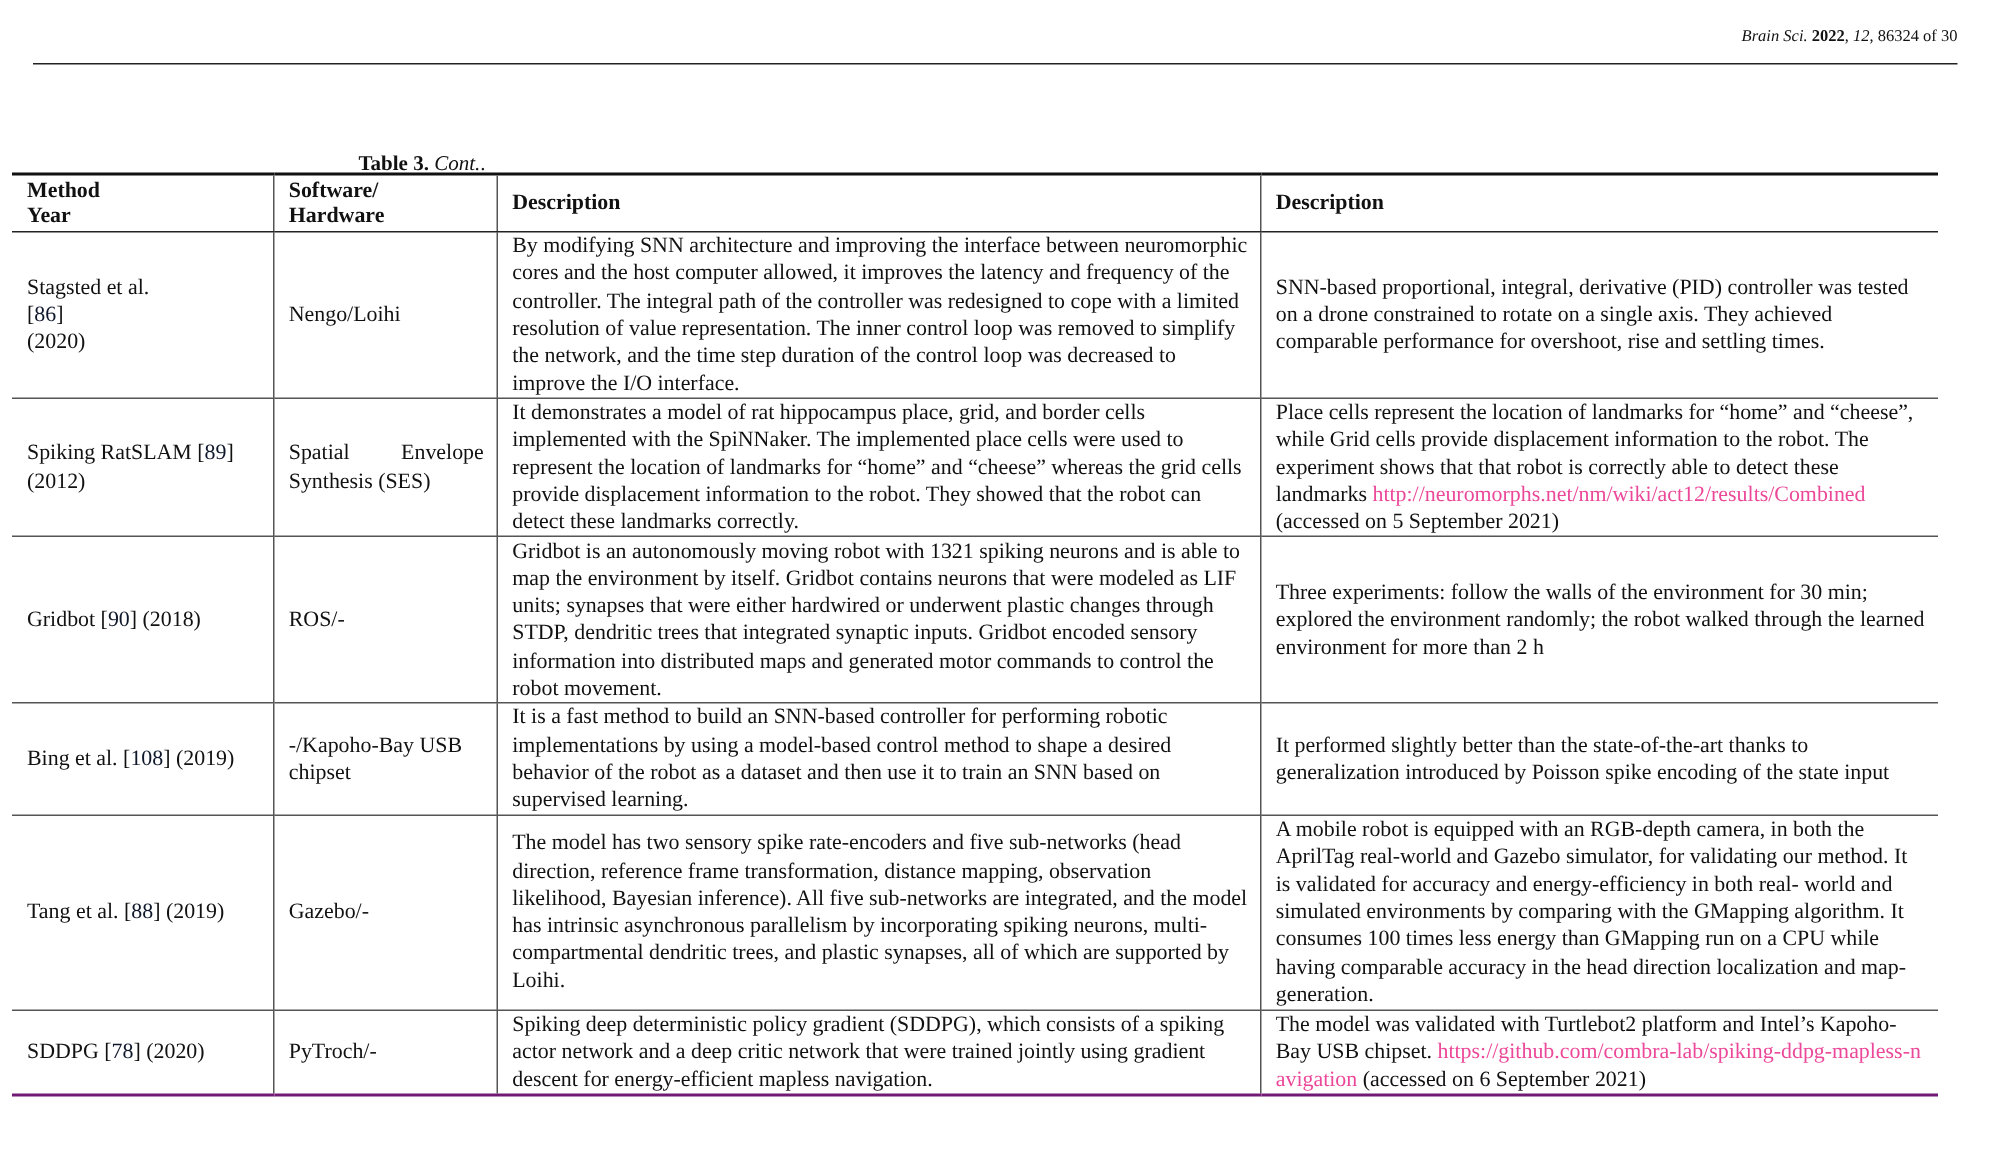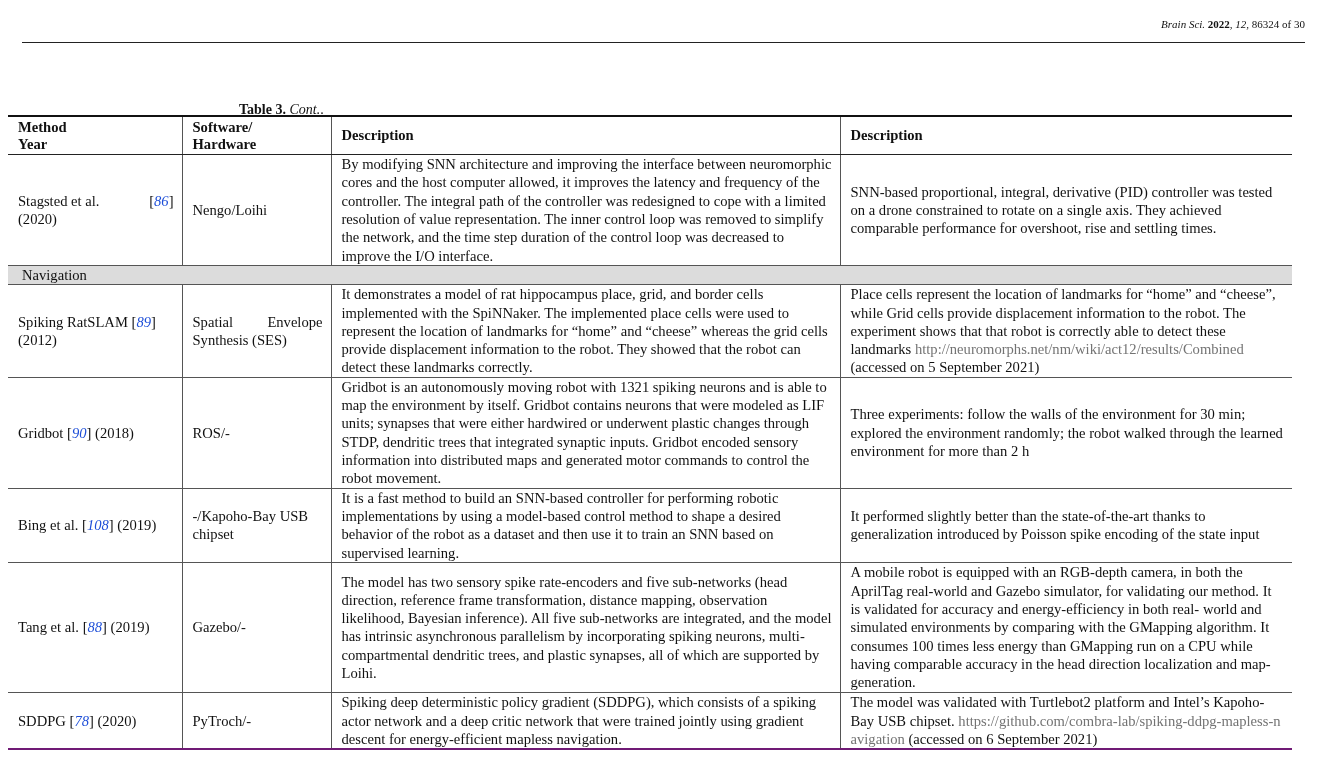--- a/index.html
+++ b/index.html
@@ -39,22 +39,22 @@
     font-weight: bold; height: 37px; font-size: 14.6px; line-height: 17px;
   }
   table.main tbody td { border-bottom: 1.3px solid #555; }
   table.main tbody tr:last-child td { border-bottom: 2px solid #701a75; }
   td.desc { text-align: justify; padding: 0 9px 0 9px; }
   td.perf { text-align: justify; padding: 0 8px 0 9px; }
   tr.section td {
     background: #dcdcdc; height: 18px; border-left: none; border-right: none;
     padding-left: 14px;
   }
-  .ref { color: #1d4ed8; font-style: italic; }
-  .link { color: #737373; margin-top: 47px; }
+  .ref { color: #0f172a; }
+  .link { color: #ec4899; margin-top: 47px; }
   .method { text-align: justify; }
 </style>
 </head>
 <body>
 
 <div class="header">
   <span>
     <i>Brain Sci.</i>
     <b>2022</b>,
     <i>12</i>,
@@ -87,34 +87,31 @@
         <div>Hardware</div>
       </th>
       <th>Description</th>
       <th>Description</th>
     </tr>
   </thead>
   <tbody>
 
     <tr style="height:111px">
       <td class="method">
-        <span style="display:flex;justify-content:space-between;">
+        <span style="display:flex;justify-content:space-between;flex-direction:column;">
           <span>Stagsted et al.</span>
           <span>[<a class="ref">86</a>]</span>
         </span>
         <span>(2020)</span>
       </td>
       <td>Nengo/Loihi</td>
       <td class="desc">By modifying SNN architecture and improving the interface between neuromorphic cores and the host computer allowed, it improves the latency and frequency of the controller. The integral path of the controller was redesigned to cope with a limited resolution of value representation. The inner control loop was removed to simplify the network, and the time step duration of the control loop was decreased to improve the I/O interface.</td>
       <td class="perf"><span>SNN-based proportional, integral, derivative (PID) controller was tested on a drone constrained to rotate on a single axis.  They achieved comparable performance for overshoot, rise and settling times.</span></td>
     </tr>
 
-    <tr class="section">
-      <td colspan="4">Navigation</td>
-    </tr>
 
     <tr style="height:92px">
       <td>
         <span>Spiking RatSLAM</span>
         [<a class="ref">89</a>]<br>
         <span>(2012)</span>
       </td>
       <td style="text-align:justify">Spatial Envelope Synthesis (SES)</td>
       <td class="desc">It demonstrates a model of rat hippocampus place, grid, and border cells implemented with the SpiNNaker. The implemented place cells were used to represent the location of landmarks for “home” and “cheese” whereas the grid cells provide displacement information to the robot. They showed that the robot can detect these landmarks correctly.</td>
       <td class="perf"><span>Place cells represent the location of landmarks for “home” and “cheese”, while Grid cells provide displacement information to the robot.  The experiment shows that that robot is correctly able to detect these landmarks </span><a class="link" style="word-break:break-all">http://neuromorphs.net/nm/wiki/act12/results/Combined</a><span> (accessed on 5 September 2021)</span></td>

